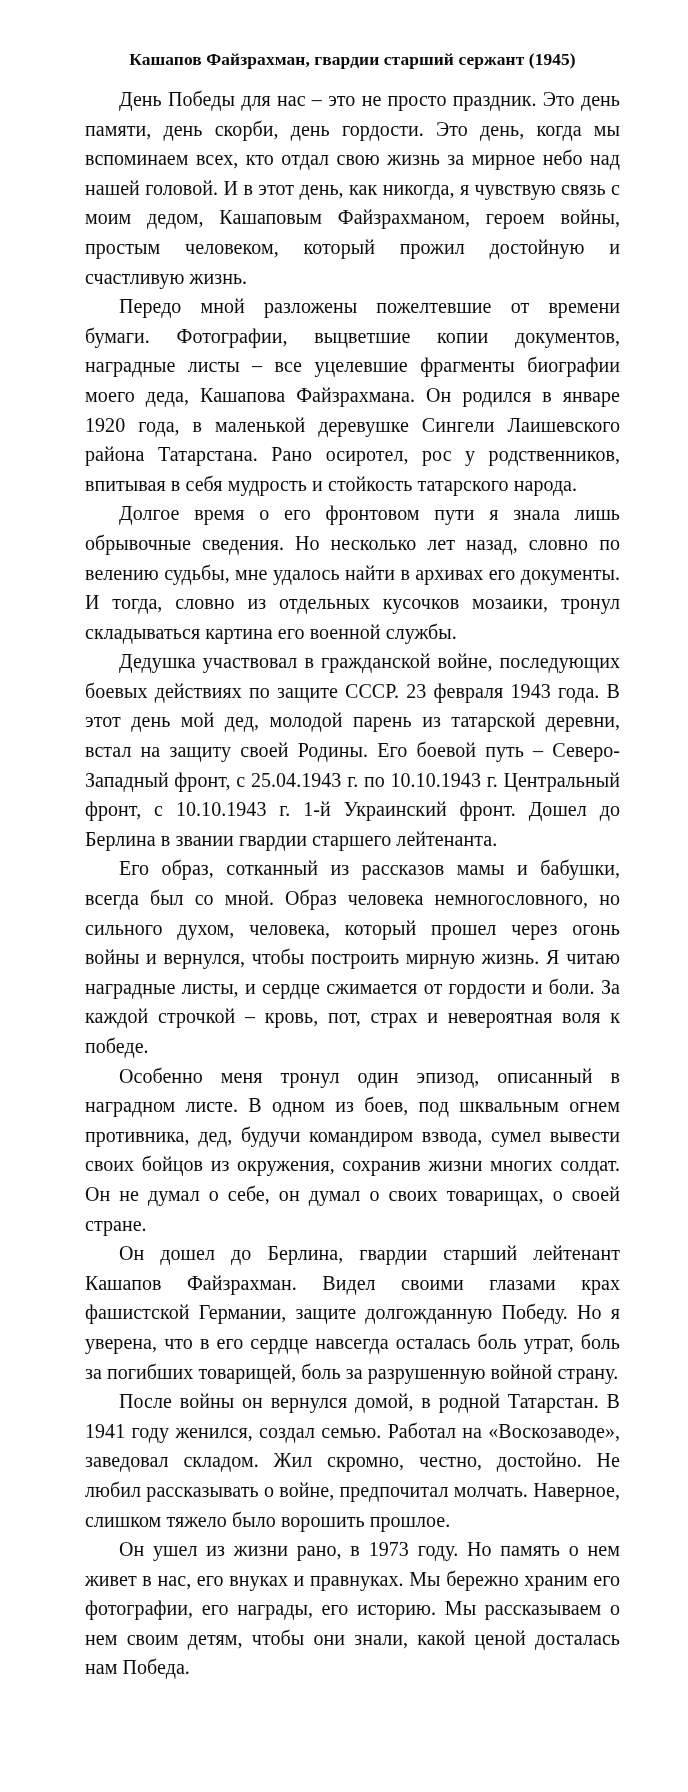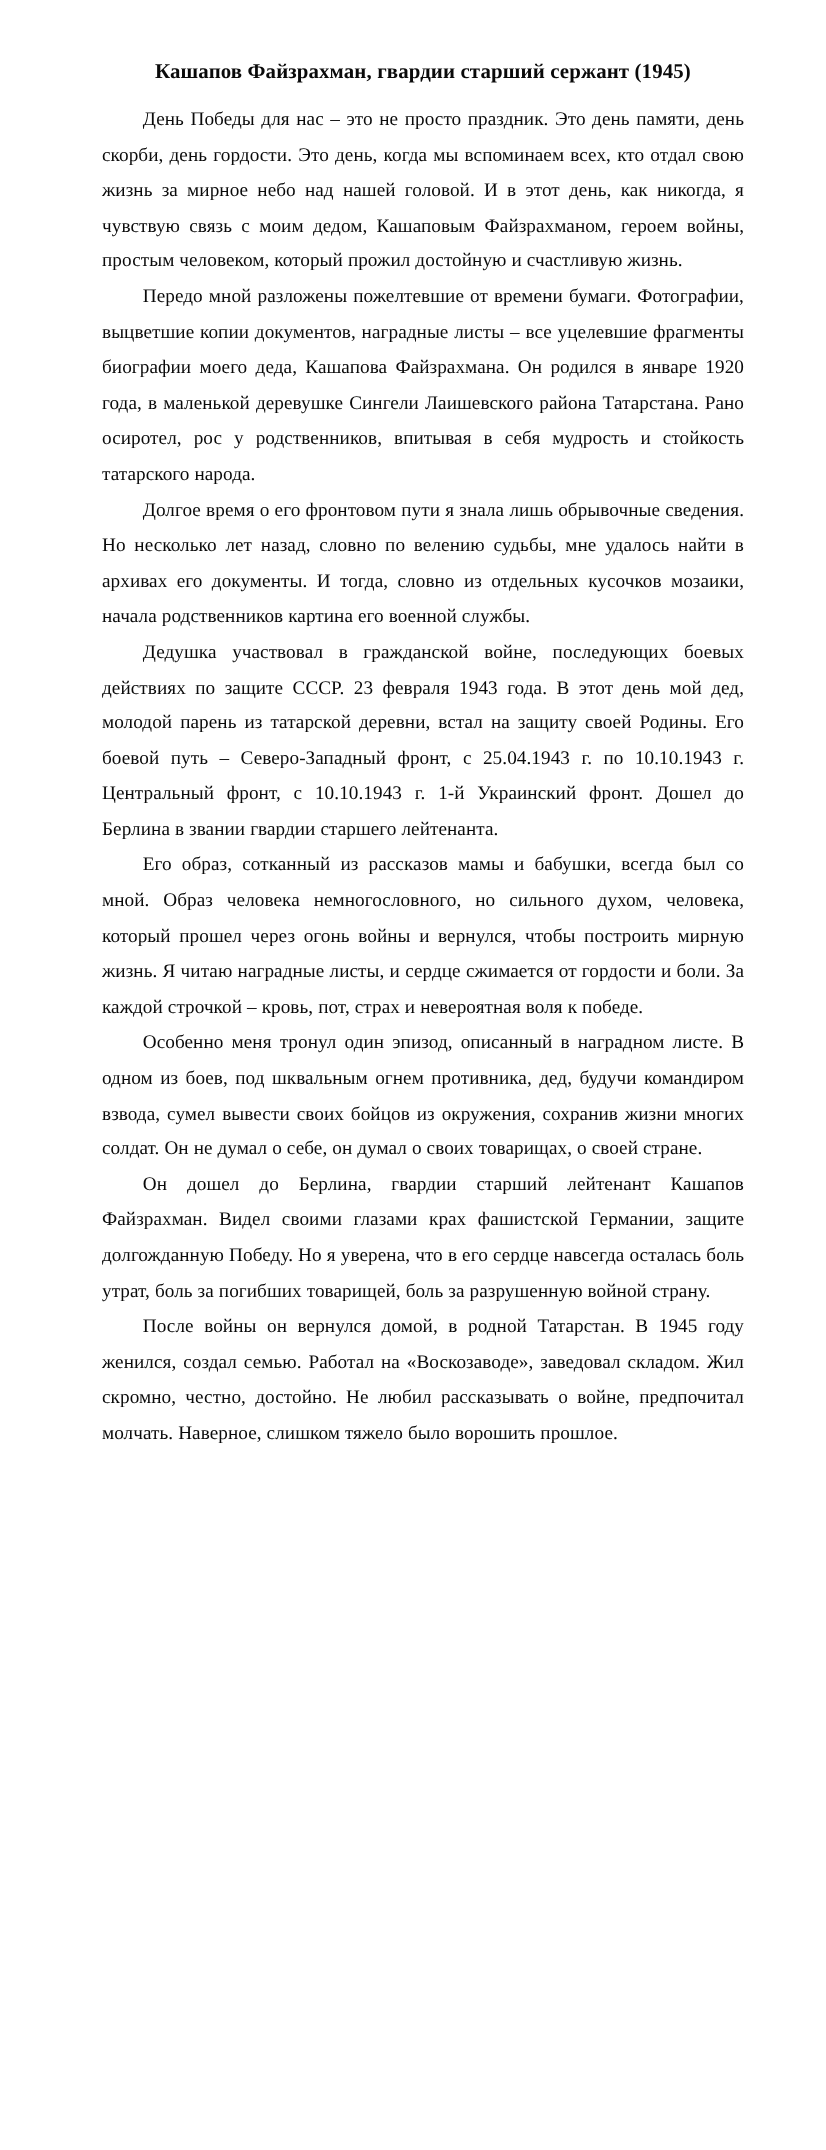--- a/index.html
+++ b/index.html
@@ -27,21 +27,21 @@
   .doc-title {
     font-size: 17.4px;
     line-height: 28px;
     text-align: center;
     margin: 0 0 12px 0;
     letter-spacing: 0.1px;
     white-space: nowrap;
   }
   .body-text p {
     margin: 0;
-    font-size: 16px;
+    font-size: 20px;
     line-height: 29.6px;
     text-align: justify;
     text-justify: inter-word;
     text-indent: 34px;
     letter-spacing: 0.05px;
     word-spacing: 0.1px;
     hyphens: none;
   }
   .body-text p:last-child {
     text-align: justify;
@@ -50,21 +50,22 @@
 </head>
 <body>
 
 <div class="page">
 
   <h1 class="doc-title">Кашапов Файзрахман, гвардии старший сержант (1945)</h1>
 
   <div class="body-text">
     <p>День Победы для нас – это не просто праздник. Это день памяти, день скорби, день гордости. Это день, когда мы вспоминаем всех, кто отдал свою жизнь за мирное небо над нашей головой. И в этот день, как никогда, я чувствую связь с моим дедом, Кашаповым Файзрахманом, героем войны, простым человеком, который прожил достойную и счастливую жизнь.</p>
     <p>Передо мной разложены пожелтевшие от времени бумаги. Фотографии, выцветшие копии документов, наградные листы – все уцелевшие фрагменты биографии моего деда, Кашапова Файзрахмана. Он родился в январе 1920 года, в маленькой деревушке Сингели Лаишевского района Татарстана. Рано осиротел, рос у родственников, впитывая в себя мудрость и стойкость татарского народа.</p>
-    <p>Долгое время о его фронтовом пути я знала лишь обрывочные сведения. Но несколько лет назад, словно по велению судьбы, мне удалось найти в архивах его документы. И тогда, словно из отдельных кусочков мозаики, начала родственников картина его военной службы.</p>
+    <p>Долгое время о его фронтовом пути я знала лишь обрывочные сведения. Но несколько лет назад, словно по велению судьбы, мне удалось найти в архивах его документы. И тогда, словно из отдельных кусочков мозаики, тронул складываться картина его военной службы.</p>
     <p>Дедушка участвовал в гражданской войне, последующих боевых действиях по защите СССР. 23 февраля 1943 года. В этот день мой дед, молодой парень из татарской деревни, встал на защиту своей Родины. Его боевой путь – Северо-Западный фронт, с 25.04.1943 г. по 10.10.1943 г. Центральный фронт, с 10.10.1943 г. 1-й Украинский фронт. Дошел до Берлина в звании гвардии старшего лейтенанта.</p>
     <p>Его образ, сотканный из рассказов мамы и бабушки, всегда был со мной. Образ человека немногословного, но сильного духом, человека, который прошел через огонь войны и вернулся, чтобы построить мирную жизнь. Я читаю наградные листы, и сердце сжимается от гордости и боли. За каждой строчкой – кровь, пот, страх и невероятная воля к победе.</p>
     <p>Особенно меня тронул один эпизод, описанный в наградном листе. В одном из боев, под шквальным огнем противника, дед, будучи командиром взвода, сумел вывести своих бойцов из окружения, сохранив жизни многих солдат. Он не думал о себе, он думал о своих товарищах, о своей стране.</p>
     <p>Он дошел до Берлина, гвардии старший лейтенант Кашапов Файзрахман. Видел своими глазами крах фашистской Германии, защите долгожданную Победу. Но я уверена, что в его сердце навсегда осталась боль утрат, боль за погибших товарищей, боль за разрушенную войной страну.</p>
-    <p>После войны он вернулся домой, в родной Татарстан. В 1945 году женился, создал семью. Работал на «Воскозаводе», заведовал складом. Жил скромно, честно, достойно. Не любил рассказывать о войне, предпочитал молчать. Наверное, слишком тяжело было ворошить прошлое.</p>
+    <p>После войны он вернулся домой, в родной Татарстан. В 1941 году женился, создал семью. Работал на «Воскозаводе», заведовал складом. Жил скромно, честно, достойно. Не любил рассказывать о войне, предпочитал молчать. Наверное, слишком тяжело было ворошить прошлое.</p>
+    <p>Он ушел из жизни рано, в 1973 году. Но память о нем живет в нас, его внуках и правнуках. Мы бережно храним его фотографии, его награды, его историю. Мы рассказываем о нем своим детям, чтобы они знали, какой ценой досталась нам Победа.</p>
   </div>
 
 </div>
 
 </body></html>

